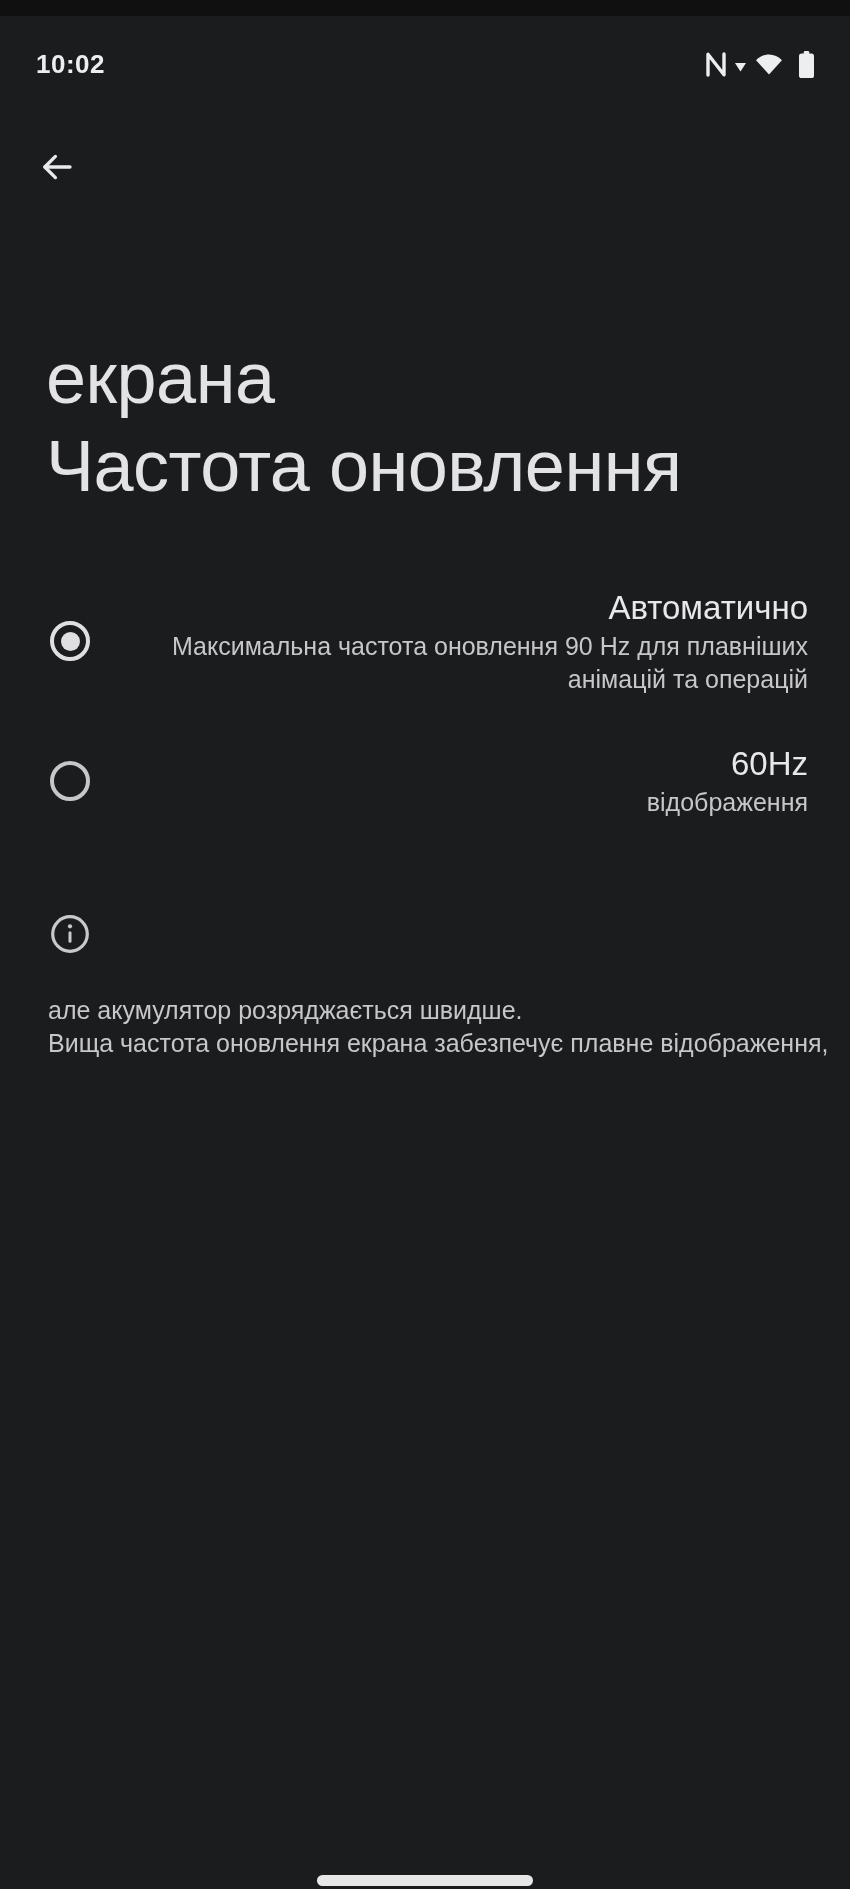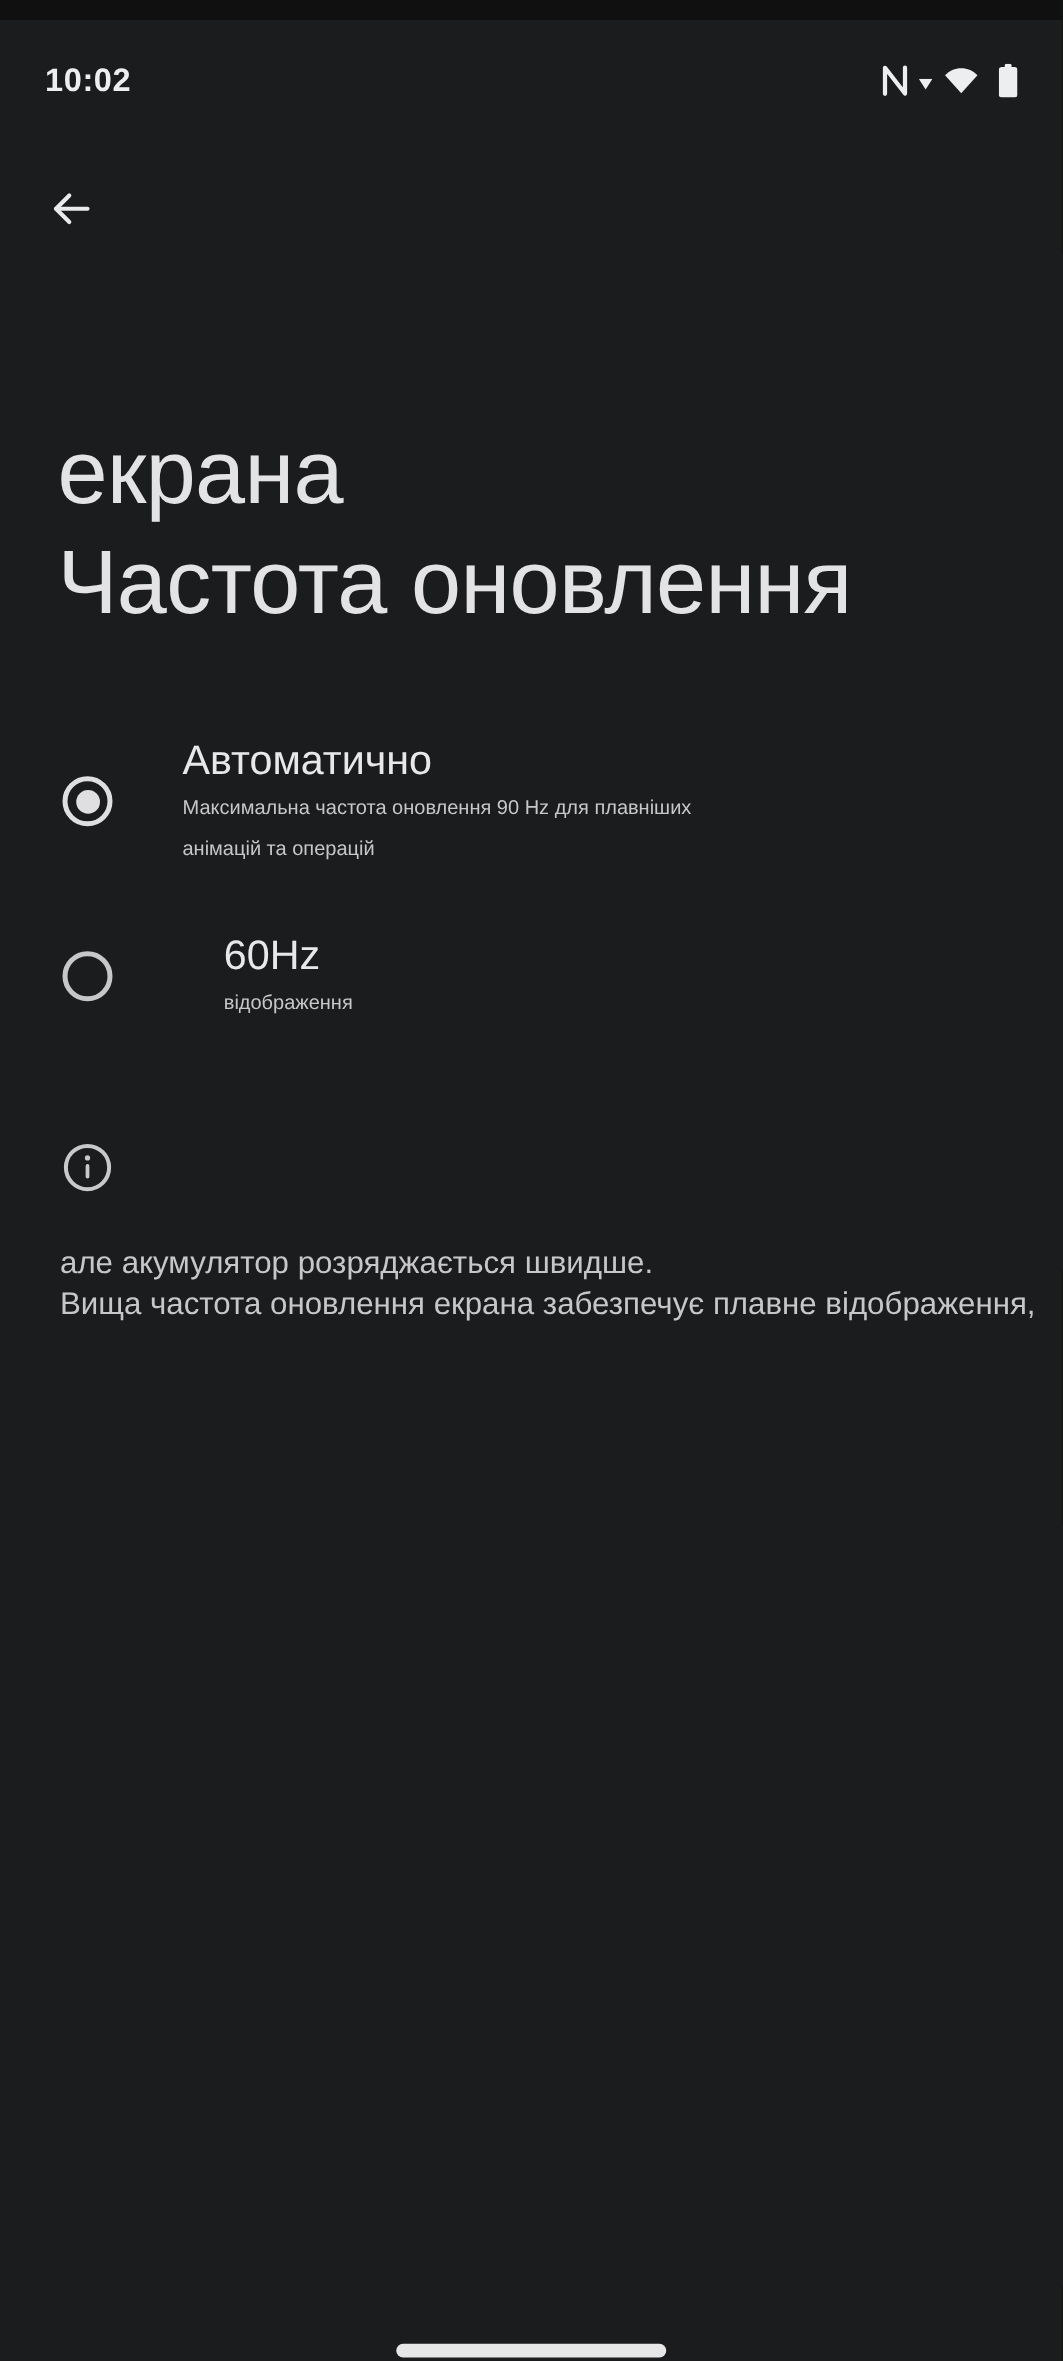--- a/index.html
+++ b/index.html
@@ -35,36 +35,36 @@
   }
 
   
   .page-title{
     position:absolute; left:46px; top:318px; right:40px;
     font-size:72px; line-height:88px; font-weight:400; color:var(--title);
     letter-spacing:-0.5px;
   }
 
   
-  .options{position:absolute; left:0; top:570px; right:0;}
+  .options{position:absolute; left:0; top:570px; right:0;text-align:right;}
   .option{display:flex; cursor:pointer;}
   .option + .option{margin-top:46px;gap:33px;}
   .radio-col{flex:0 0 146px; display:flex; align-items:center; padding-left:50px;}
   .radio{
     position:relative; width:40px; height:40px; border-radius:50%;
     border:4.5px solid var(--radio-unselected); flex:none;
   }
   .option.selected .radio{border-color:var(--radio-selected);}
   .option.selected .radio::after{
     content:""; position:absolute; inset:0; margin:auto; width:19px; height:19px;
     border-radius:50%; background:var(--radio-selected);
   }
   .option-texts{flex:1 1 auto; padding-right:42px;}
   .option-label{font-size:33px; line-height:44px; color:var(--label); font-weight:400;}
-  .option-desc{font-size:16px; line-height:33px; color:var(--description); white-space:nowrap;}
+  .option-desc{font-size:25px; line-height:33px; color:var(--description); white-space:nowrap;}
 
   
   .info-wrap{position:absolute; left:50px; top:898px; width:40px; height:40px;}
 
   
   .footer-note{
     position:absolute; left:48px; top:978px; right:10px;
     font-size:25px; line-height:33px; color:var(--description);
   }
   .footer-note div{white-space:nowrap;}

